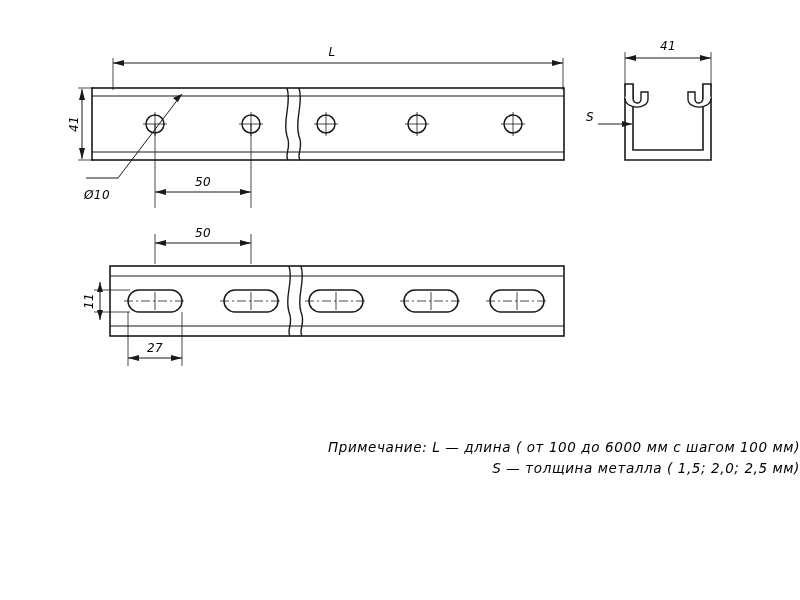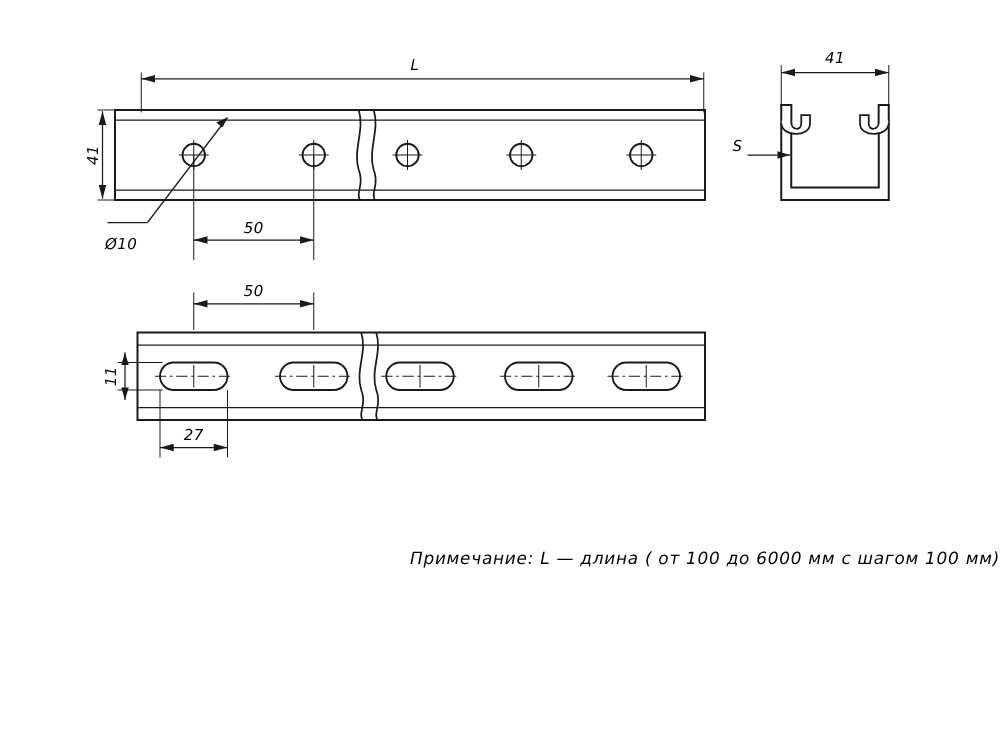--- a/index.html
+++ b/index.html
@@ -224,15 +224,16 @@
         <line x1="128" y1="358" x2="182" y2="358" stroke="#1a1a1a" stroke-width="1"></line>
         <path d="M128 358 L139 355 L139 361 Z" fill="#1a1a1a"></path>
         <path d="M182 358 L171 355 L171 361 Z" fill="#1a1a1a"></path>
         <text class="dim-label" x="155" y="352" text-anchor="middle">27</text>
       </g>
     </g>
   </svg>
 
   <div class="note-block">
     <span class="note-line">Примечание: L — длина ( от 100 до 6000 мм с шагом 100 мм)</span>
+    <span class="note-line">S — толщина металла ( 1,5; 2,0; 2,5 мм)</span>
   </div>
 
 </div>
 
 </body></html>

